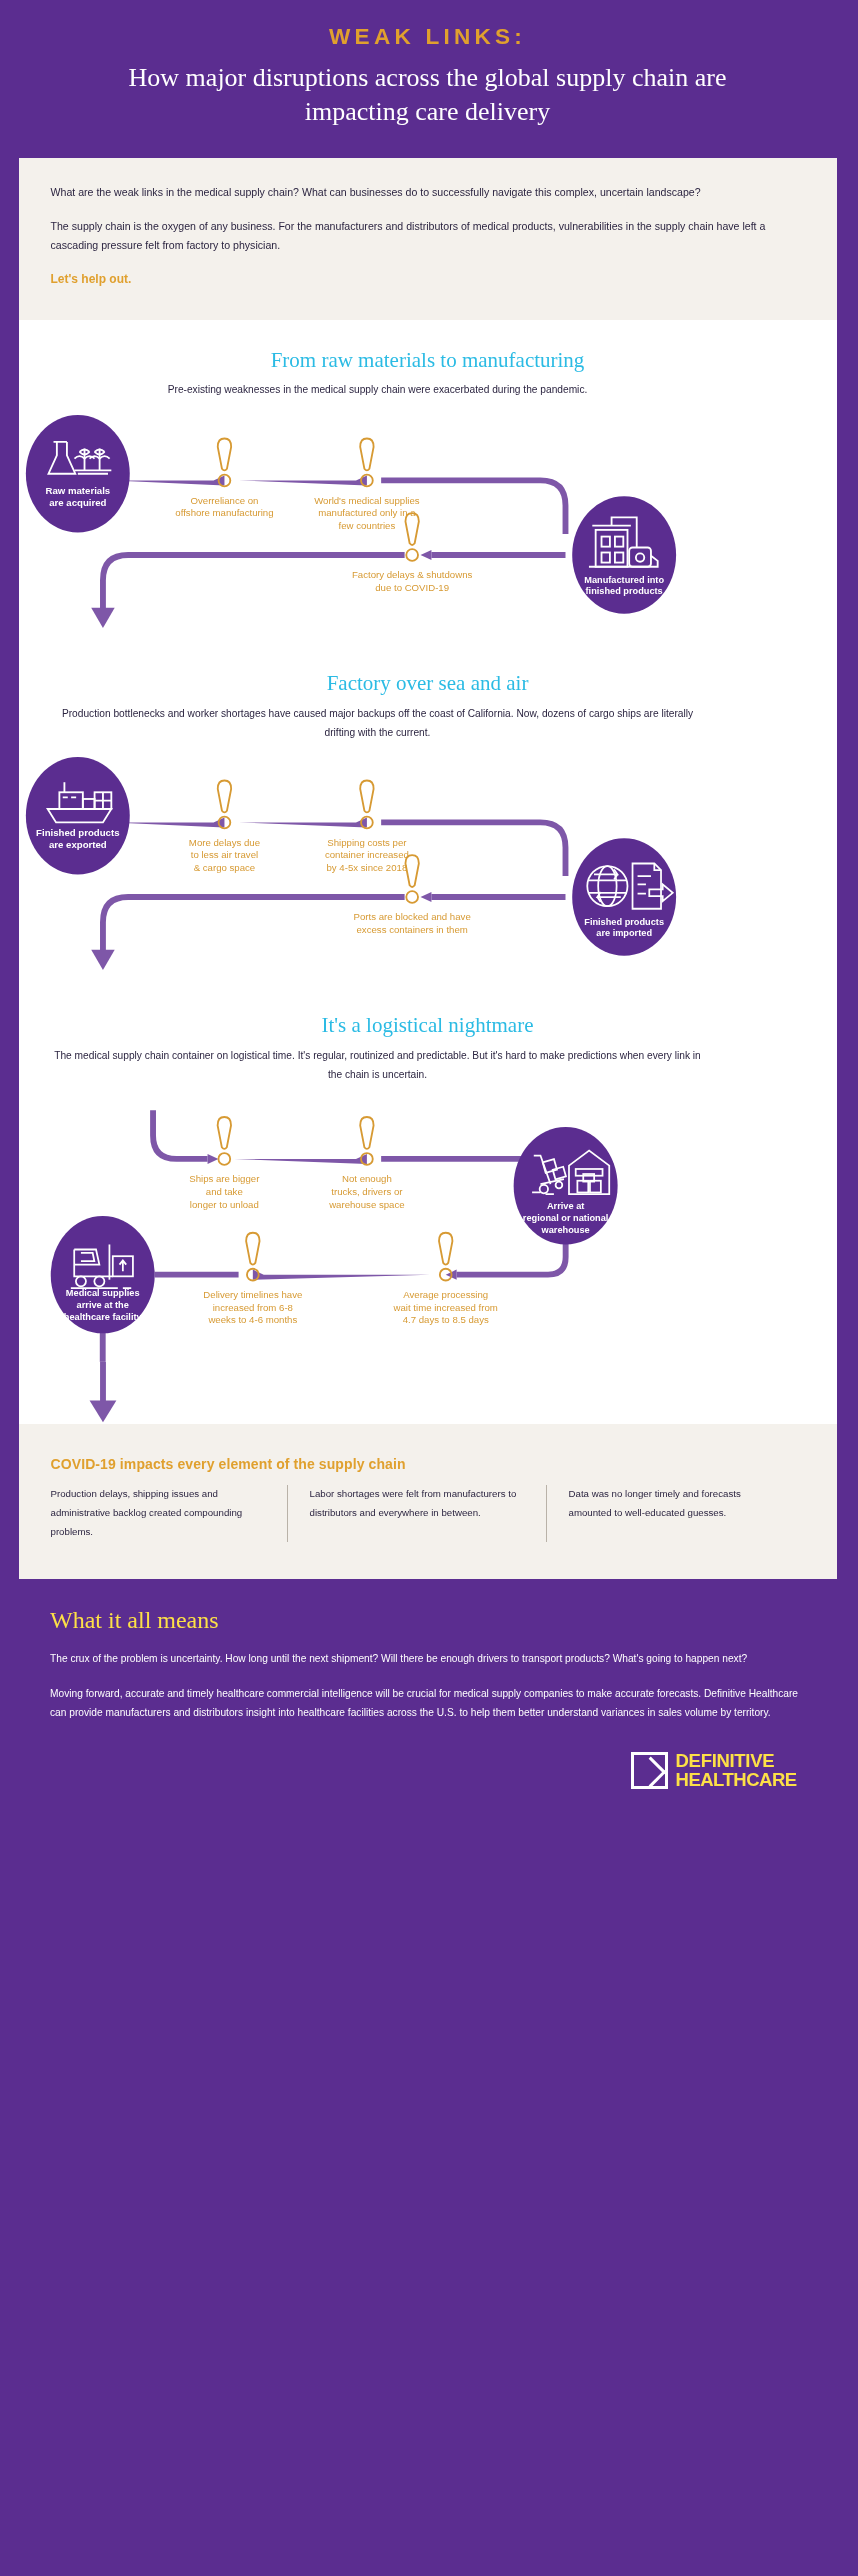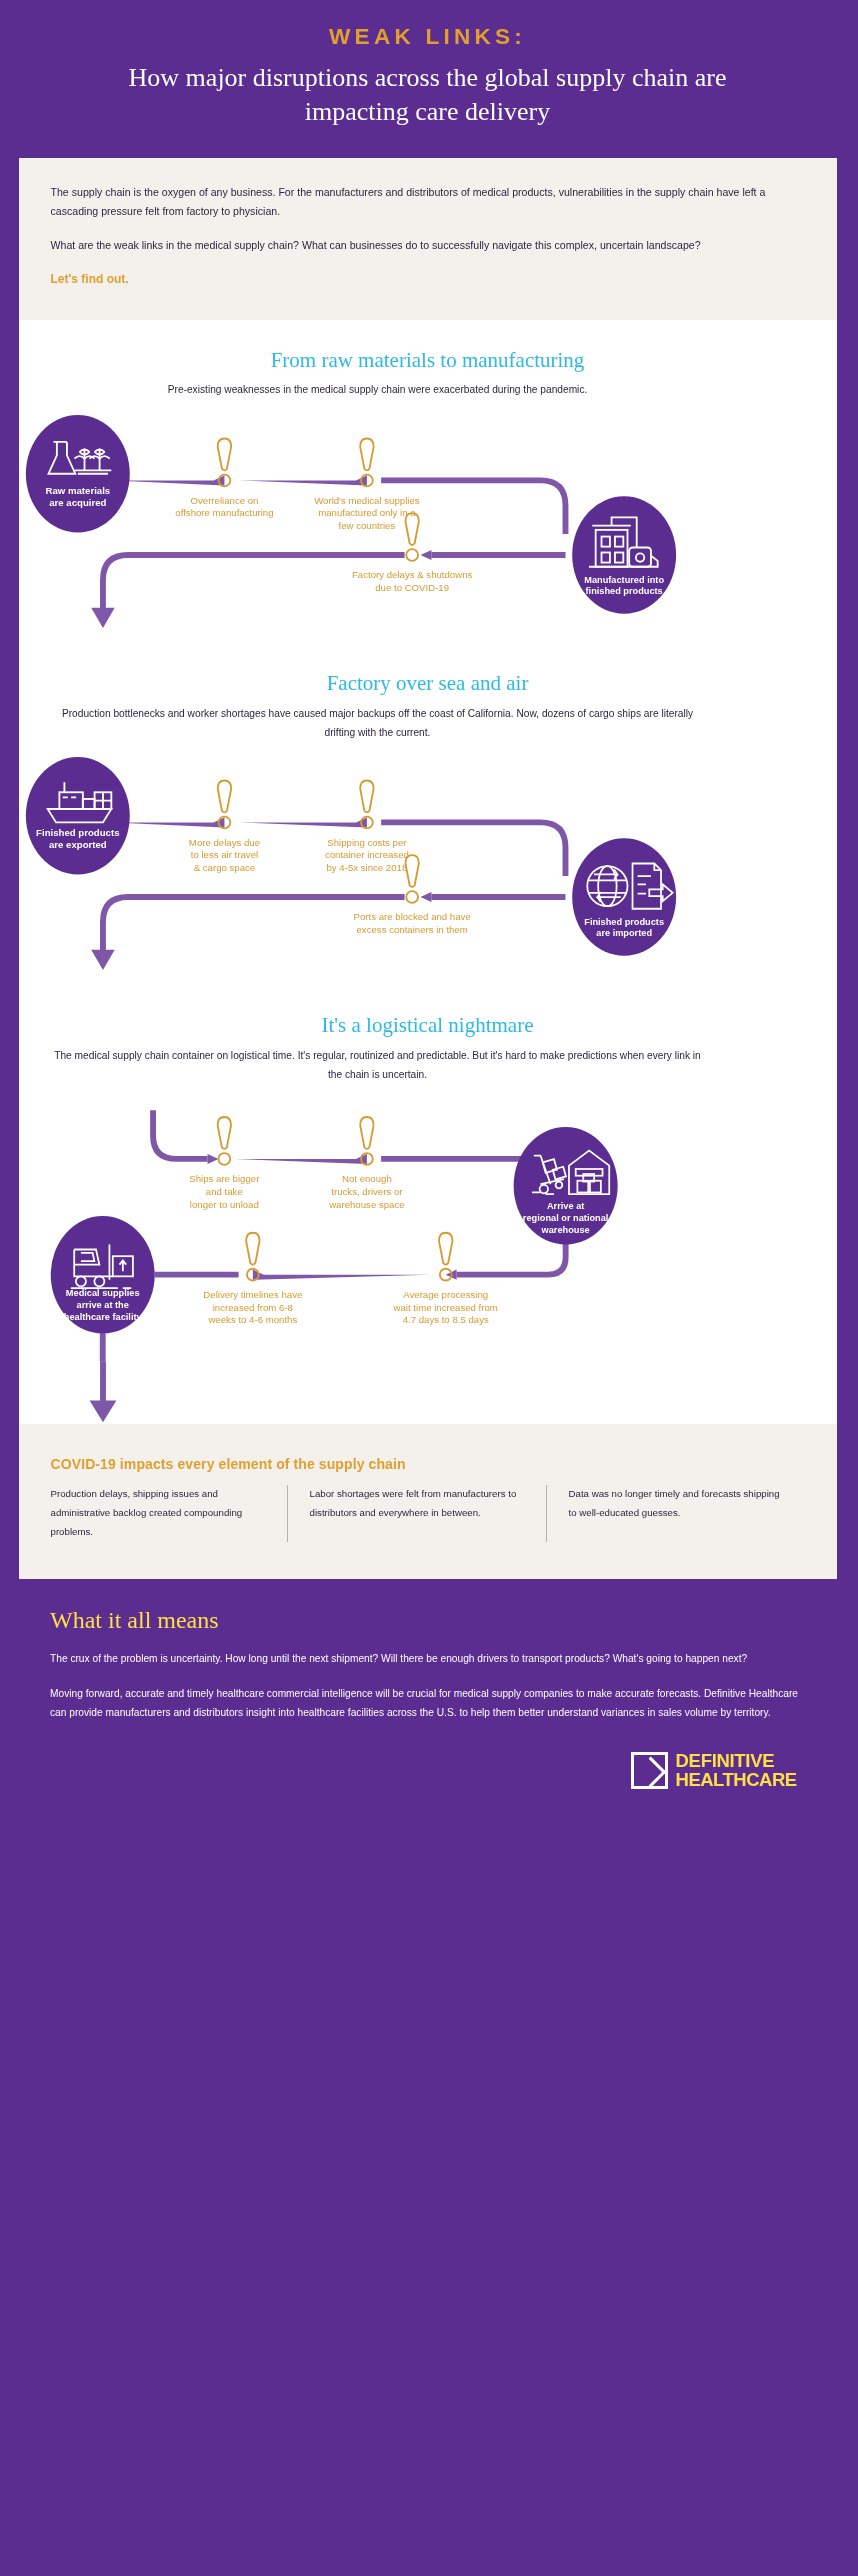--- a/index.html
+++ b/index.html
@@ -170,23 +170,23 @@
 <div class="page">
 
   <div class="header">
     <div class="header-kicker">WEAK LINKS:</div>
     <div class="header-title">How major disruptions across the global supply chain are impacting care delivery</div>
   </div>
 
   <div class="panel">
 
     <div class="intro">
+      <p>What are the weak links in the medical supply chain? What can businesses do to successfully navigate this complex, uncertain landscape?</p>
       <p>The supply chain is the oxygen of any business. For the manufacturers and distributors of medical products, vulnerabilities in the supply chain have left a cascading pressure felt from factory to physician.</p>
-      <p>What are the weak links in the medical supply chain? What can businesses do to successfully navigate this complex, uncertain landscape?</p>
-      <p class="cta">Let's find out.</p>
+      <p class="cta">Let's help out.</p>
     </div>
 
     <div class="section">
       <div class="section-title">From raw materials to manufacturing</div>
       <div class="section-desc">Pre-existing weaknesses in the medical supply chain were exacerbated during the pandemic.</div>
     </div>
     <div class="flow">
       <svg width="795" height="243" viewBox="0 0 948 290">
 
         <path d="M150 96 L270 96 L283 90 L283 102 Z" fill="#7e57a8"></path>
@@ -417,21 +417,21 @@
         <path d="M138 0 L138 50" stroke="#7e57a8" stroke-width="7" fill="none"></path>
         <path d="M122 46 L138 72 L154 46 Z" fill="#7e57a8"></path>
       </svg>
     </div>
 
     <div class="covid">
       <div class="covid-title">COVID-19 impacts every element of the supply chain</div>
       <div class="covid-cols">
         <div class="covid-col">Production delays, shipping issues and administrative backlog created compounding problems.</div>
         <div class="covid-col">Labor shortages were felt from manufacturers to distributors and everywhere in between.</div>
-        <div class="covid-col">Data was no longer timely and forecasts shipping to well-educated guesses.</div>
+        <div class="covid-col">Data was no longer timely and forecasts amounted to well-educated guesses.</div>
       </div>
     </div>
 
   </div>
 
   <div class="footer">
     <div class="footer-title">What it all means</div>
     <p>The crux of the problem is uncertainty. How long until the next shipment? Will there be enough drivers to transport products? What's going to happen next?</p>
     <p>Moving forward, accurate and timely healthcare commercial intelligence will be crucial for medical supply companies to make accurate forecasts. Definitive Healthcare can provide manufacturers and distributors insight into healthcare facilities across the U.S. to help them better understand variances in sales volume by territory.</p>
     <div class="logo-row">

